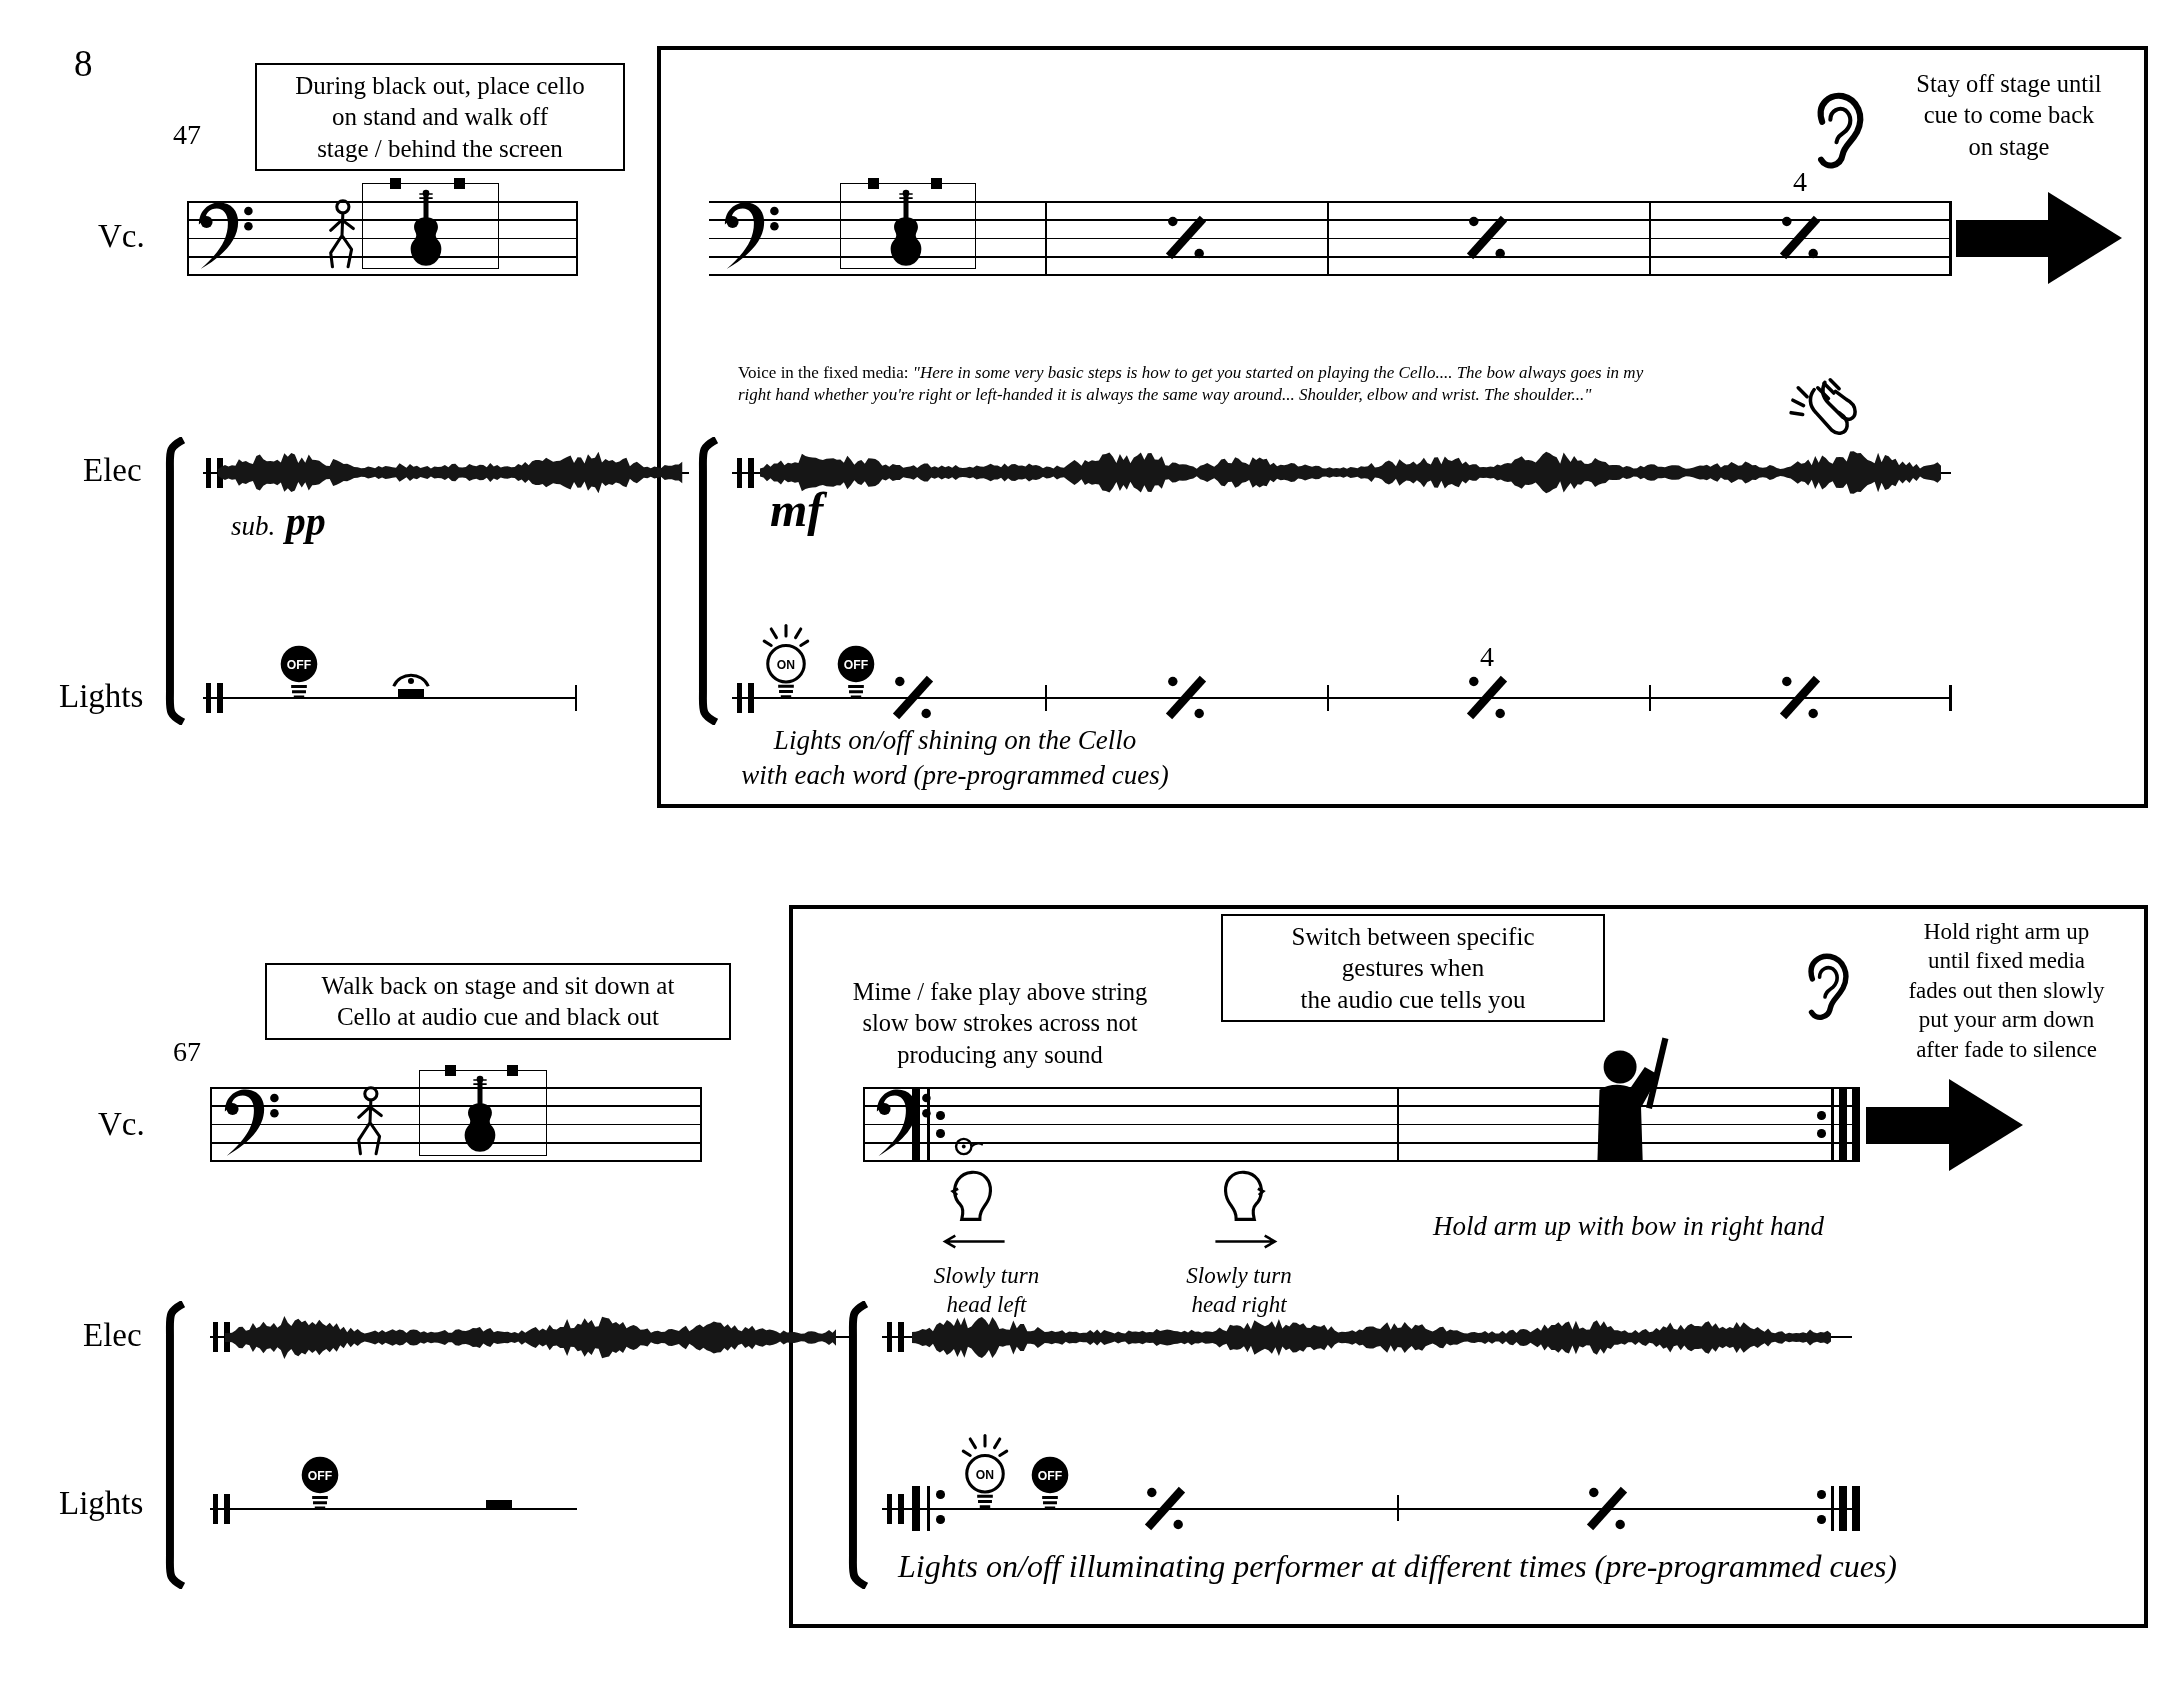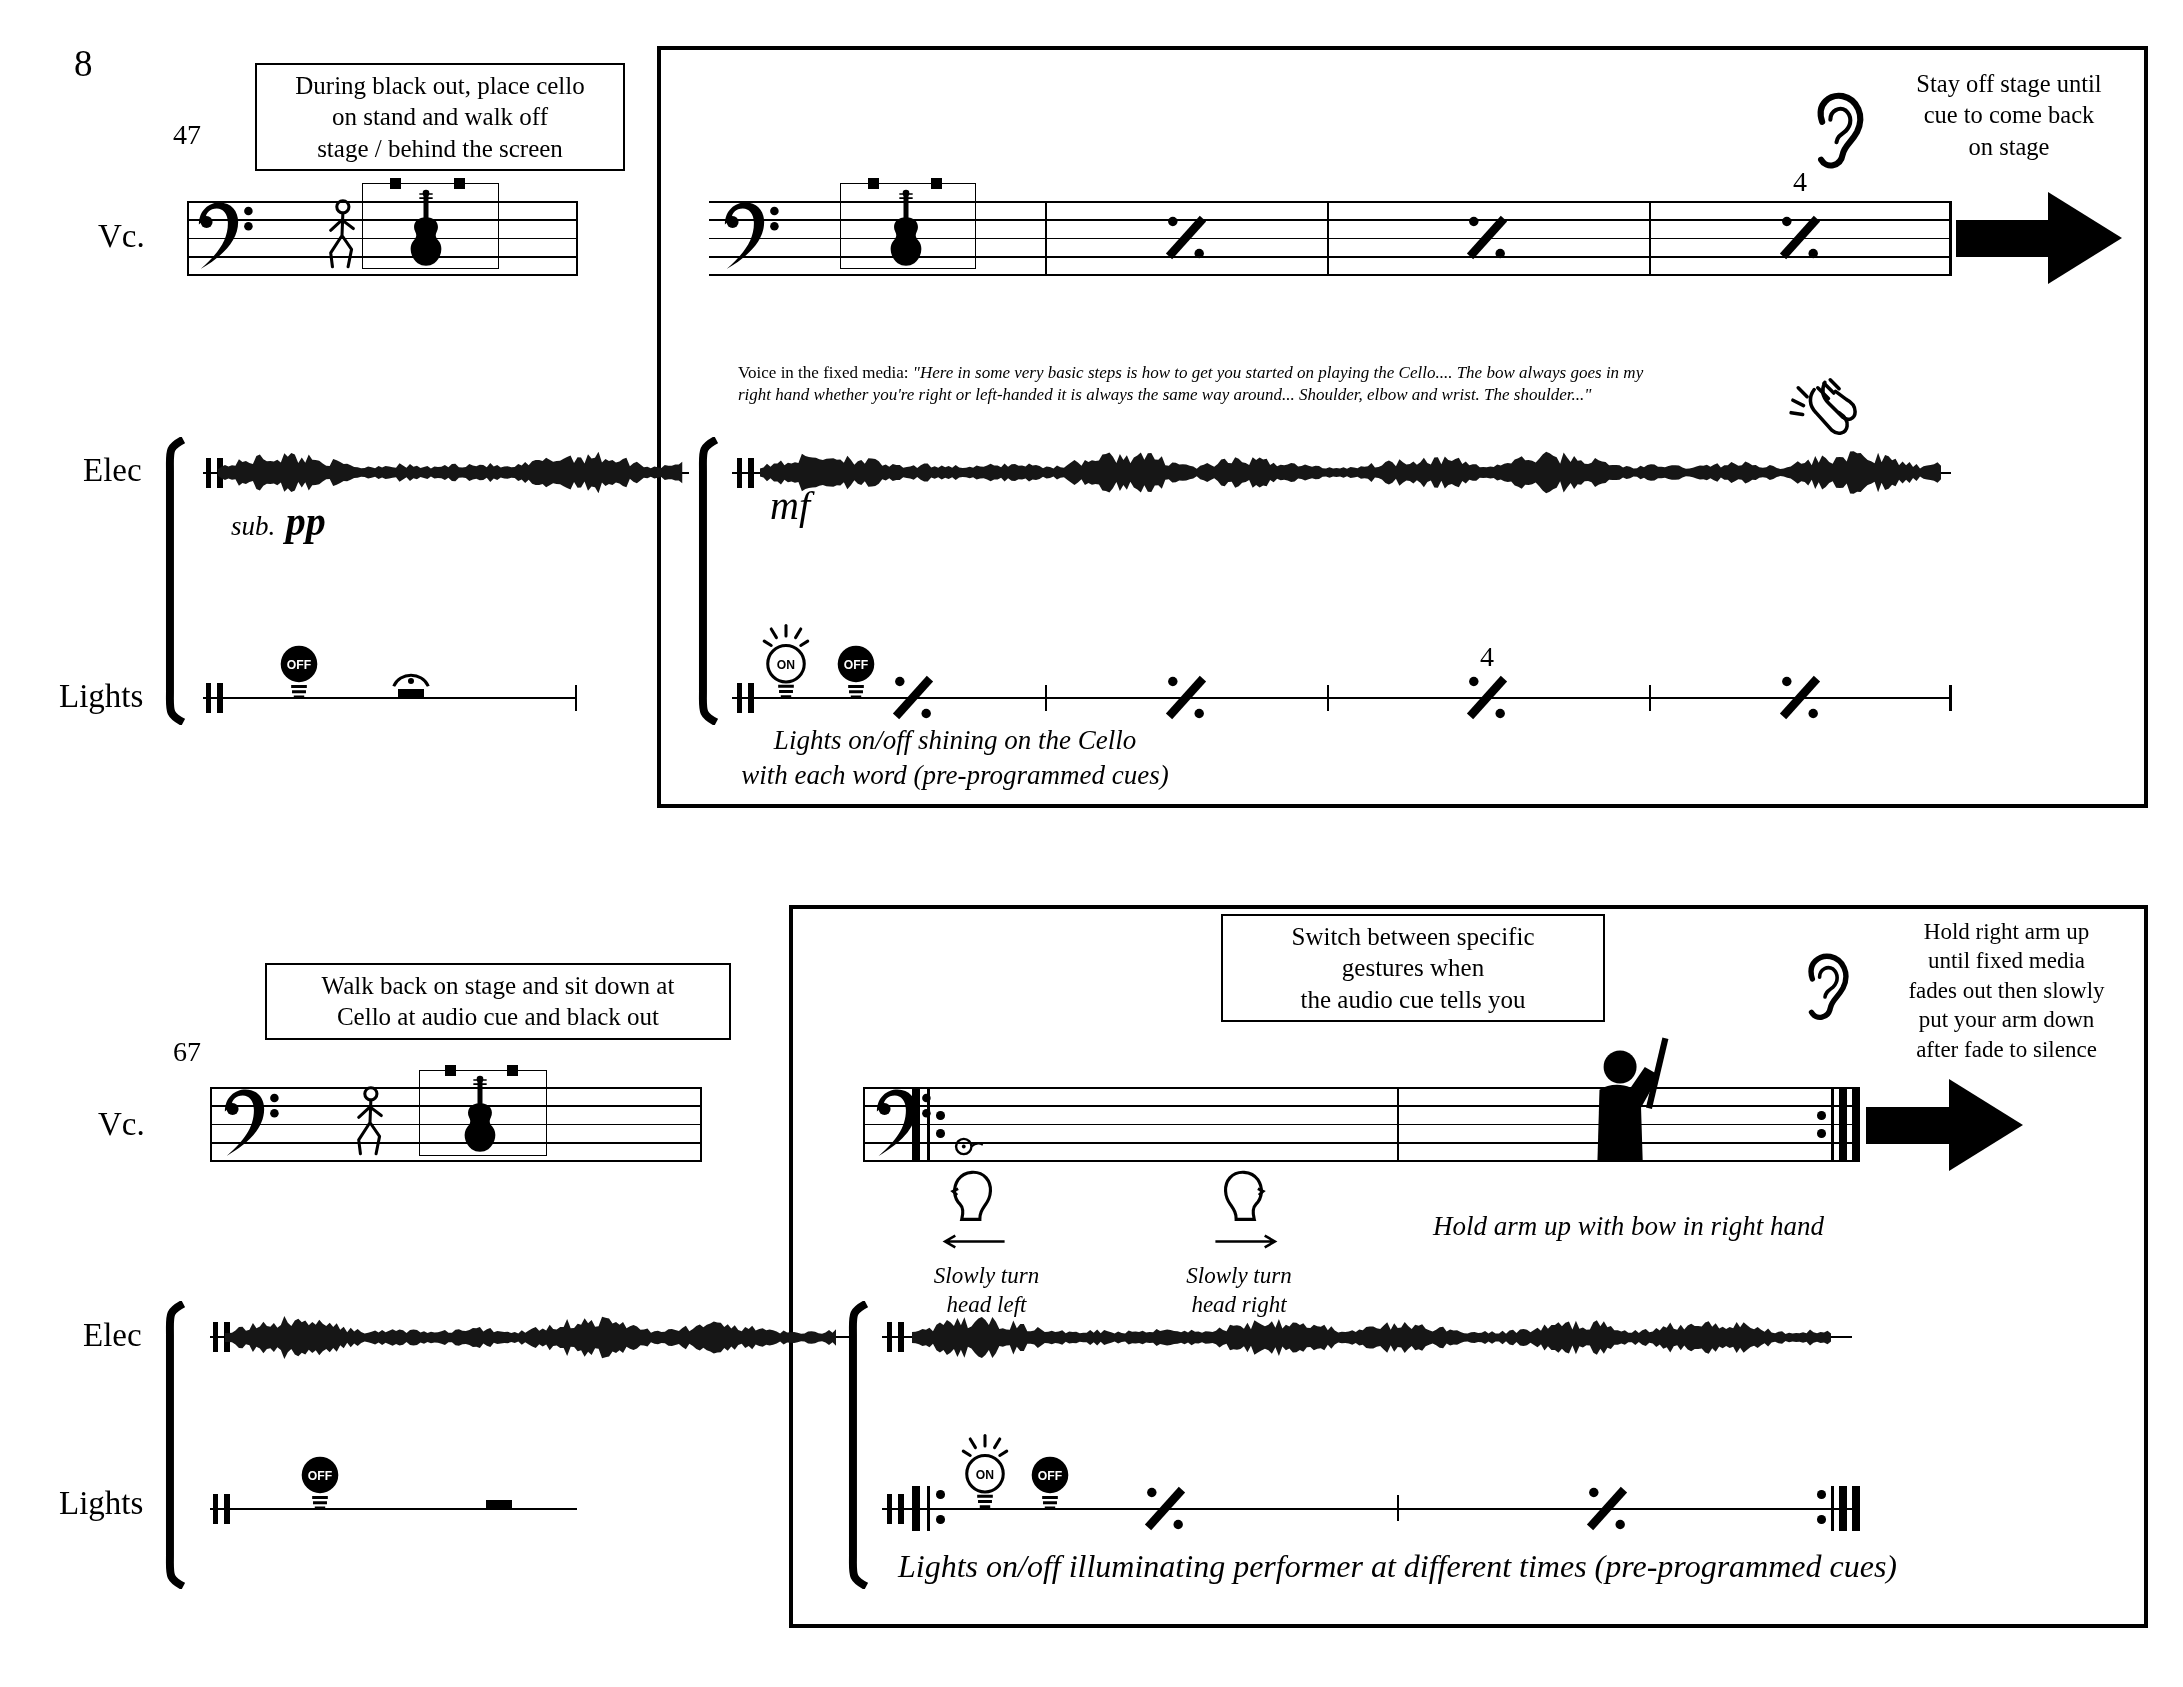--- a/index.html
+++ b/index.html
@@ -153,21 +153,21 @@
   </div>
 
   <svg class="bracket" style="left:695px;top:437px" width="23" height="288" viewBox="0 0 26 330" preserveAspectRatio="none">
     <path d="M24,3 C7,12 9,16 9,38 L9,292 C9,314 7,318 24,327" fill="none" stroke="#000" stroke-width="9"></path>
   </svg>
   <div class="cae" style="left:737px;top:458px"></div>
   <div class="sline" style="left:732px;top:472px;width:1219px"></div>
   <svg class="wave" width="1181" height="49" style="left:760px;top:448px" viewBox="0 0 1352 56">
       <path d="M0 28 L0 23.5 L4 22.4 L8 18.0 L12 21.5 L16 17.6 L20 17.7 L24 14.4 L28 19.6 L32 16.7 L36 17.6 L40 16.2 L44 17.2 L48 6.6 L52 9.0 L56 10.3 L60 10.9 L64 11.1 L68 12.7 L72 13.6 L76 12.2 L80 11.9 L84 11.7 L88 13.4 L92 13.2 L96 16.9 L100 8.7 L104 13.5 L108 19.0 L112 15.2 L116 13.6 L120 18.0 L124 11.6 L128 12.1 L132 12.6 L136 15.1 L140 20.2 L144 18.8 L148 21.5 L152 18.2 L156 19.4 L160 19.5 L164 22.7 L168 21.8 L172 21.1 L176 19.6 L180 22.8 L184 19.8 L188 17.8 L192 17.7 L196 22.2 L200 20.9 L204 22.7 L208 20.0 L212 22.1 L216 20.5 L220 22.5 L224 19.5 L228 22.4 L232 22.8 L236 22.6 L240 21.4 L244 22.5 L248 19.9 L252 21.1 L256 21.3 L260 20.0 L264 17.9 L268 20.1 L272 20.0 L276 22.1 L280 17.7 L284 21.5 L288 18.6 L292 18.4 L296 20.2 L300 20.0 L304 21.2 L308 17.7 L312 20.0 L316 19.5 L320 20.7 L324 23.2 L328 21.2 L332 21.7 L336 23.3 L340 19.9 L344 22.1 L348 22.5 L352 19.4 L356 16.6 L360 13.8 L364 16.5 L368 20.4 L372 13.8 L376 15.9 L380 13.9 L384 14.9 L388 14.2 L392 7.5 L396 6.8 L400 5.2 L404 10.0 L408 17.2 L412 6.8 L416 13.8 L420 8.3 L424 17.4 L428 10.7 L432 8.4 L436 5.1 L440 13.4 L444 6.1 L448 5.8 L452 13.2 L456 13.5 L460 9.4 L464 19.8 L468 20.2 L472 16.5 L476 16.7 L480 18.8 L484 18.6 L488 18.9 L492 20.3 L496 21.2 L500 23.6 L504 20.3 L508 19.1 L512 17.0 L516 19.5 L520 21.4 L524 18.2 L528 13.1 L532 12.4 L536 17.1 L540 17.5 L544 10.5 L548 12.2 L552 16.4 L556 17.0 L560 19.5 L564 10.5 L568 13.8 L572 10.9 L576 13.0 L580 12.3 L584 19.5 L588 16.7 L592 20.8 L596 19.0 L600 19.7 L604 18.7 L608 17.0 L612 17.7 L616 21.2 L620 20.5 L624 18.9 L628 20.3 L632 21.3 L636 20.3 L640 20.6 L644 23.0 L648 23.3 L652 21.9 L656 23.3 L660 22.8 L664 23.3 L668 22.0 L672 23.6 L676 21.6 L680 22.3 L684 23.1 L688 20.9 L692 21.3 L696 20.8 L700 17.2 L704 22.3 L708 21.6 L712 20.0 L716 16.1 L720 14.2 L724 16.4 L728 20.8 L732 12.7 L736 16.4 L740 18.8 L744 18.2 L748 15.3 L752 19.2 L756 16.3 L760 11.2 L764 17.0 L768 18.8 L772 10.9 L776 10.4 L780 18.5 L784 9.7 L788 13.8 L792 14.7 L796 12.5 L800 11.1 L804 18.4 L808 15.3 L812 19.6 L816 18.6 L820 18.6 L824 22.0 L828 21.8 L832 22.0 L836 21.2 L840 21.8 L844 18.7 L848 19.9 L852 18.0 L856 17.0 L860 17.7 L864 13.1 L868 11.6 L872 9.5 L876 14.0 L880 13.6 L884 14.6 L888 16.6 L892 12.3 L896 7.5 L900 4.3 L904 6.1 L908 8.9 L912 10.6 L916 18.1 L920 5.0 L924 10.8 L928 15.9 L932 9.0 L936 14.5 L940 13.9 L944 17.9 L948 18.4 L952 16.9 L956 11.4 L960 14.0 L964 15.4 L968 15.9 L972 19.6 L976 19.4 L980 19.3 L984 19.6 L988 22.4 L992 20.5 L996 21.5 L1000 23.4 L1004 23.2 L1008 20.2 L1012 21.9 L1016 19.3 L1020 18.6 L1024 18.7 L1028 21.4 L1032 21.5 L1036 21.9 L1040 20.5 L1044 19.6 L1048 19.8 L1052 19.9 L1056 22.3 L1060 23.7 L1064 23.4 L1068 22.7 L1072 21.0 L1076 20.0 L1080 20.3 L1084 19.1 L1088 21.5 L1092 19.1 L1096 17.5 L1100 22.3 L1104 19.7 L1108 19.8 L1112 15.9 L1116 17.9 L1120 20.2 L1124 19.8 L1128 15.3 L1132 17.1 L1136 19.7 L1140 19.4 L1144 21.9 L1148 22.5 L1152 22.1 L1156 19.3 L1160 20.5 L1164 22.9 L1168 23.9 L1172 23.5 L1176 22.1 L1180 21.2 L1184 18.3 L1188 15.2 L1192 18.1 L1196 17.1 L1200 13.1 L1204 19.6 L1208 9.2 L1212 16.8 L1216 8.5 L1220 11.5 L1224 15.9 L1228 17.9 L1232 10.5 L1236 10.2 L1240 10.4 L1244 15.5 L1248 4.1 L1252 3.6 L1256 6.1 L1260 5.6 L1264 10.0 L1268 13.7 L1272 15.0 L1276 17.5 L1280 5.3 L1284 16.4 L1288 8.0 L1292 9.5 L1296 13.9 L1300 12.2 L1304 19.6 L1308 15.3 L1312 19.8 L1316 15.9 L1320 21.7 L1324 18.2 L1328 23.4 L1332 20.9 L1336 19.9 L1340 19.3 L1344 18.5 L1348 16.3 L1352 20.4 L1352 35.6 L1348 39.7 L1344 37.5 L1340 36.7 L1336 36.1 L1332 35.1 L1328 32.6 L1324 37.8 L1320 34.3 L1316 40.1 L1312 36.2 L1308 40.7 L1304 36.4 L1300 43.8 L1296 42.1 L1292 46.5 L1288 48.0 L1284 39.6 L1280 50.7 L1276 38.5 L1272 41.0 L1268 42.3 L1264 46.0 L1260 50.4 L1256 49.9 L1252 52.4 L1248 51.9 L1244 40.5 L1240 45.6 L1236 45.8 L1232 45.5 L1228 38.1 L1224 40.1 L1220 44.5 L1216 47.5 L1212 39.2 L1208 46.8 L1204 36.4 L1200 42.9 L1196 38.9 L1192 37.9 L1188 40.8 L1184 37.7 L1180 34.8 L1176 33.9 L1172 32.5 L1168 32.1 L1164 33.1 L1160 35.5 L1156 36.7 L1152 33.9 L1148 33.5 L1144 34.1 L1140 36.6 L1136 36.3 L1132 38.9 L1128 40.7 L1124 36.2 L1120 35.8 L1116 38.1 L1112 40.1 L1108 36.2 L1104 36.3 L1100 33.7 L1096 38.5 L1092 36.9 L1088 34.5 L1084 36.9 L1080 35.7 L1076 36.0 L1072 35.0 L1068 33.3 L1064 32.6 L1060 32.3 L1056 33.7 L1052 36.1 L1048 36.2 L1044 36.4 L1040 35.5 L1036 34.1 L1032 34.5 L1028 34.6 L1024 37.3 L1020 37.4 L1016 36.7 L1012 34.1 L1008 35.8 L1004 32.8 L1000 32.6 L996 34.5 L992 35.5 L988 33.6 L984 36.4 L980 36.7 L976 36.6 L972 36.4 L968 40.1 L964 40.6 L960 42.0 L956 44.6 L952 39.1 L948 37.6 L944 38.1 L940 42.1 L936 41.5 L932 47.0 L928 40.1 L924 45.2 L920 51.0 L916 37.9 L912 45.4 L908 47.1 L904 49.9 L900 51.7 L896 48.5 L892 43.7 L888 39.4 L884 41.4 L880 42.4 L876 42.0 L872 46.5 L868 44.4 L864 42.9 L860 38.3 L856 39.0 L852 38.0 L848 36.1 L844 37.3 L840 34.2 L836 34.8 L832 34.0 L828 34.2 L824 34.0 L820 37.4 L816 37.4 L812 36.4 L808 40.7 L804 37.6 L800 44.9 L796 43.5 L792 41.3 L788 42.2 L784 46.3 L780 37.5 L776 45.6 L772 45.1 L768 37.2 L764 39.0 L760 44.8 L756 39.7 L752 36.8 L748 40.7 L744 37.8 L740 37.2 L736 39.6 L732 43.3 L728 35.2 L724 39.6 L720 41.8 L716 39.9 L712 36.0 L708 34.4 L704 33.7 L700 38.8 L696 35.2 L692 34.7 L688 35.1 L684 32.9 L680 33.7 L676 34.4 L672 32.4 L668 34.0 L664 32.7 L660 33.2 L656 32.7 L652 34.1 L648 32.7 L644 33.0 L640 35.4 L636 35.7 L632 34.7 L628 35.7 L624 37.1 L620 35.5 L616 34.8 L612 38.3 L608 39.0 L604 37.3 L600 36.3 L596 37.0 L592 35.2 L588 39.3 L584 36.5 L580 43.7 L576 43.0 L572 45.1 L568 42.2 L564 45.5 L560 36.5 L556 39.0 L552 39.6 L548 43.8 L544 45.5 L540 38.5 L536 38.9 L532 43.6 L528 42.9 L524 37.8 L520 34.6 L516 36.5 L512 39.0 L508 36.9 L504 35.7 L500 32.4 L496 34.8 L492 35.7 L488 37.1 L484 37.4 L480 37.2 L476 39.3 L472 39.5 L468 35.8 L464 36.2 L460 46.6 L456 42.5 L452 42.8 L448 50.2 L444 49.9 L440 42.6 L436 50.9 L432 47.6 L428 45.3 L424 38.6 L420 47.7 L416 42.2 L412 49.2 L408 38.8 L404 46.0 L400 50.8 L396 49.2 L392 48.5 L388 41.8 L384 41.1 L380 42.1 L376 40.1 L372 42.2 L368 35.6 L364 39.5 L360 42.2 L356 39.4 L352 36.6 L348 33.5 L344 33.9 L340 36.1 L336 32.7 L332 34.3 L328 34.8 L324 32.8 L320 35.3 L316 36.5 L312 36.0 L308 38.3 L304 34.8 L300 36.0 L296 35.8 L292 37.6 L288 37.4 L284 34.5 L280 38.3 L276 33.9 L272 36.0 L268 35.9 L264 38.1 L260 36.0 L256 34.7 L252 34.9 L248 36.1 L244 33.5 L240 34.6 L236 33.4 L232 33.2 L228 33.6 L224 36.5 L220 33.5 L216 35.5 L212 33.9 L208 36.0 L204 33.3 L200 35.1 L196 33.8 L192 38.3 L188 38.2 L184 36.2 L180 33.2 L176 36.4 L172 34.9 L168 34.2 L164 33.3 L160 36.5 L156 36.6 L152 37.8 L148 34.5 L144 37.2 L140 35.8 L136 40.9 L132 43.4 L128 43.9 L124 44.4 L120 38.0 L116 42.4 L112 40.8 L108 37.0 L104 42.5 L100 47.3 L96 39.1 L92 42.8 L88 42.6 L84 44.3 L80 44.1 L76 43.8 L72 42.4 L68 43.3 L64 44.9 L60 45.1 L56 45.7 L52 47.0 L48 49.4 L44 38.8 L40 39.8 L36 38.4 L32 39.3 L28 36.4 L24 41.6 L20 38.3 L16 38.4 L12 34.5 L8 38.0 L4 33.6 L0 32.5 Z" fill="#161616"></path>
     </svg>
-  <div class="abs ital" style="left:770px;top:482px;font-size:40px;font-weight:normal">mf</div>
+  <div class="abs ital" style="left:770px;top:482px;font-size:48px;font-weight:bold">mf</div>
 
   <div class="slabel" style="left:59px;top:678px">Lights</div>
   <div class="cae" style="left:206px;top:683px"></div>
   <div class="sline" style="left:203px;top:697px;width:374px"></div>
   <div class="bl" style="left:575px;top:685px;height:26px"></div>
 
   <svg class="icon" style="left:272px;top:641px" width="54" height="65" viewBox="0 0 62 74">
     <circle cx="31" cy="26" r="21" fill="#000"></circle>
     <text x="31" y="32" text-anchor="middle" font-size="14" fill="#fff">OFF</text>
     <path d="M22,52 h18 M23,58 h16 M25,64 h12" stroke="#000" stroke-width="3.5"></path>
@@ -251,20 +251,23 @@
   <div class="standbox" style="left:419px;top:1070px;width:128px;height:86px"></div>
   <div class="mount" style="left:445px;top:1065px"></div>
   <div class="mount" style="left:507px;top:1065px"></div>
   <svg class="icon" style="left:461px;top:1075px" width="38" height="80" viewBox="0 0 44 96">
     <circle cx="22" cy="5" r="4" fill="#000"></circle>
     <path d="M14,6 h16 M14,11 h16" stroke="#000" stroke-width="2"></path>
     <rect x="19" y="6" width="6" height="30" fill="#000"></rect>
     <path d="M22,34 C10,34 5,43 9,51 C11,55 11,58 7,62 C1,69 3,82 12,89 C18,93 26,93 32,89 C41,82 43,69 37,62 C33,58 33,55 35,51 C39,43 34,34 22,34 Z" fill="#000"></path>
   </svg>
 
+  <div class="note" style="left:812px;top:976px;width:376px;font-size:24.5px">Mime / fake play above string
+slow bow strokes across not
+producing any sound</div>
   <div class="notebox" style="left:1221px;top:914px;width:384px">Switch between specific
 gestures when
 the audio cue tells you</div>
 
   <div class="staff5" style="left:863px;top:1087px;width:990px"></div>
   <div class="bl" style="left:863px;top:1087px;height:75px"></div>
   <svg class="icon" style="left:870px;top:1086px" width="65" height="70" viewBox="0 0 76 82">
     <path d="M8,30 C8,13 20,4 32,4 C46,4 54,14 54,27 C54,50 34,68 10,82 C30,64 42,49 42,28 C42,17 36,11 29,11 C21,11 16,16 16,23 Z" fill="#000"></path>
     <circle cx="17" cy="27" r="7"></circle>
       <circle cx="66" cy="14" r="5"></circle>

